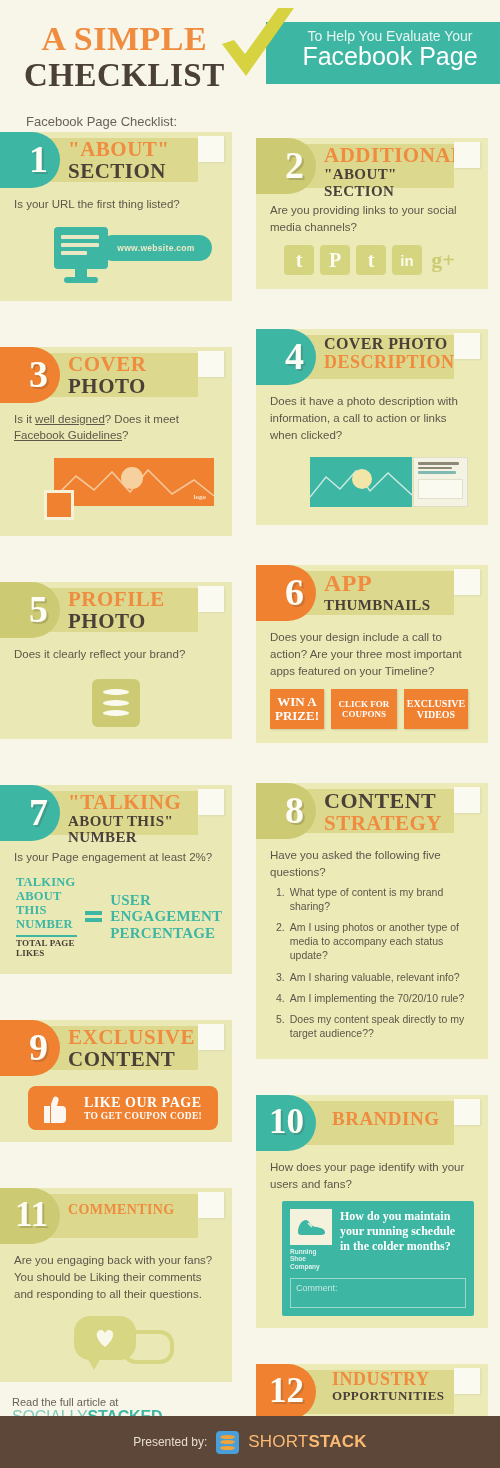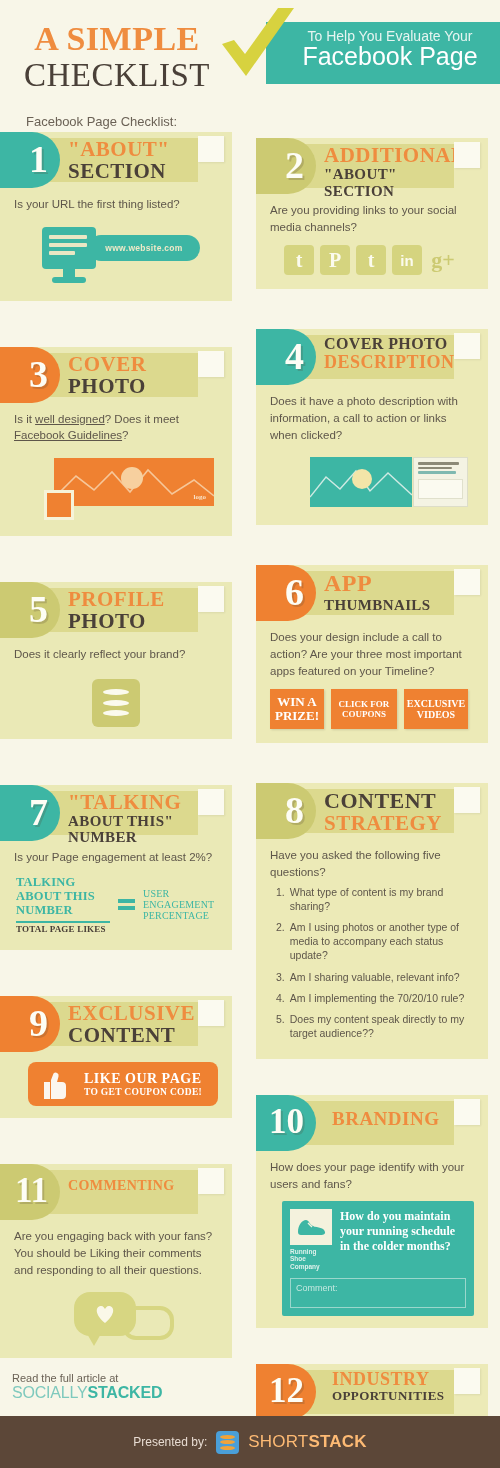--- a/index.html
+++ b/index.html
@@ -36,20 +36,21 @@
     letter-spacing: 0.5px;
     line-height: 1;
   }
   .hdr-checklist {
     font-family: "Liberation Serif", serif;
     font-size: 33px;
     color: #4a4038;
     letter-spacing: 0.5px;
     line-height: 1.05;
     margin-top: 2px;
+    font-weight: bold;
   }
   .hdr-check {
     position: absolute;
     left: 214px; top: 6px;
     width: 90px; height: 80px;
     z-index: 3;
   }
   .hdr-right {
     position: absolute;
     left: 266px; top: 22px;
@@ -155,21 +156,21 @@
     padding: 8px 14px 0 14px;
     font-size: 11.5px;
     line-height: 1.45;
     color: #5e564a;
   }
   .cbody u { text-decoration: underline; }
 
   .art { padding: 8px 14px 0 14px; }
 
   
-  .mon-wrap { position: relative; height: 62px; margin-left: 28px; margin-top: 6px; }
+  .mon-wrap { position: relative; height: 62px; margin-left: 40px; margin-top: 6px; }
   .mon-screen {
     position: absolute; left: 0; top: 0;
     width: 54px; height: 42px;
     background: #3db6a4; border-radius: 4px;
   }
   .mon-line { position: absolute; height: 4px; background: #e9e7c4; border-radius: 1px; }
   .mon-neck { position: absolute; left: 21px; top: 42px; width: 12px; height: 9px; background: #3db6a4; }
   .mon-base { position: absolute; left: 10px; top: 50px; width: 34px; height: 6px; background: #3db6a4; border-radius: 3px; }
   .mon-pill {
     position: absolute; left: 46px; top: 8px;
@@ -261,22 +262,22 @@
     letter-spacing: 0.2px;
   }
   .frac-bot {
     font-family: "Liberation Serif", serif; font-weight: bold;
     font-size: 9px; color: #4a4038; letter-spacing: 0.2px;
     border-top: 2px solid #3db6a4; padding-top: 1px; margin-top: 4px;
   }
   .eq { display: flex; flex-direction: column; gap: 3px; }
   .eq span { display: block; width: 17px; height: 4px; background: #3db6a4; }
   .rhs {
-    font-family: "Liberation Serif", serif; font-weight: normal;
-    font-size: 10px; color: #3db6a4; line-height: 1.12; letter-spacing: 0.2px;
+    font-family: "Liberation Serif", serif; font-weight: bold;
+    font-size: 15px; color: #3db6a4; line-height: 1.12; letter-spacing: 0.2px;
   }
 
   
   .qlist { padding: 4px 14px 0 20px; }
   .qitem {
     display: flex; gap: 5px;
     font-size: 10.5px; line-height: 1.35;
     color: #5e564a; margin-bottom: 7px;
   }
   .qn { flex: 0 0 auto; }

